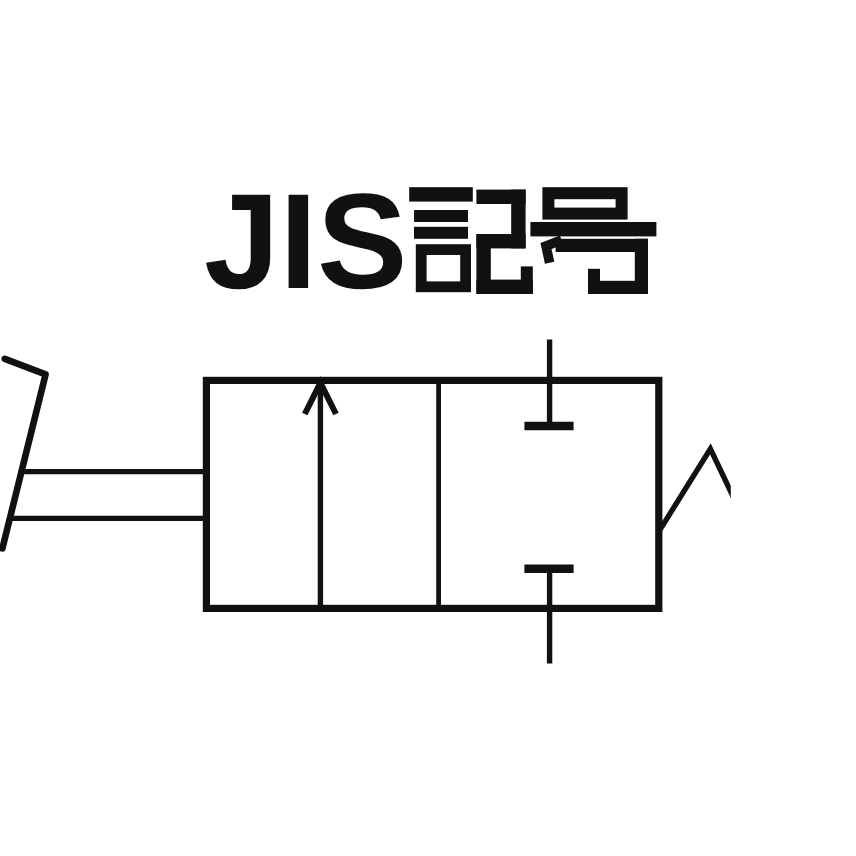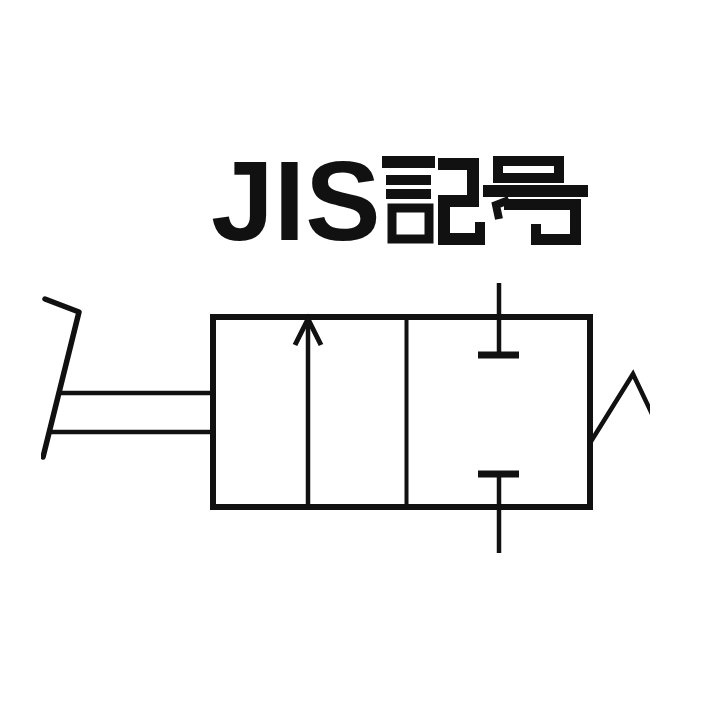--- a/index.html
+++ b/index.html
@@ -7,21 +7,20 @@
     padding: 0;
     background: #ffffff;
     font-family: "Liberation Sans", sans-serif;
   }
   .canvas {
     position: relative;
     width: 609px;
     height: 713px;
     background: #ffffff;
     overflow: hidden;
-    margin-left: 41px;
   }
   svg { display: block; }
   .title-text {
     font-family: "Liberation Sans", "DejaVu Sans", sans-serif;
     font-weight: 700;
     font-size: 113px;
     fill: #111111;
     letter-spacing: 0px;
   }
   .ink-fill   { fill: #111111; stroke: none; }

